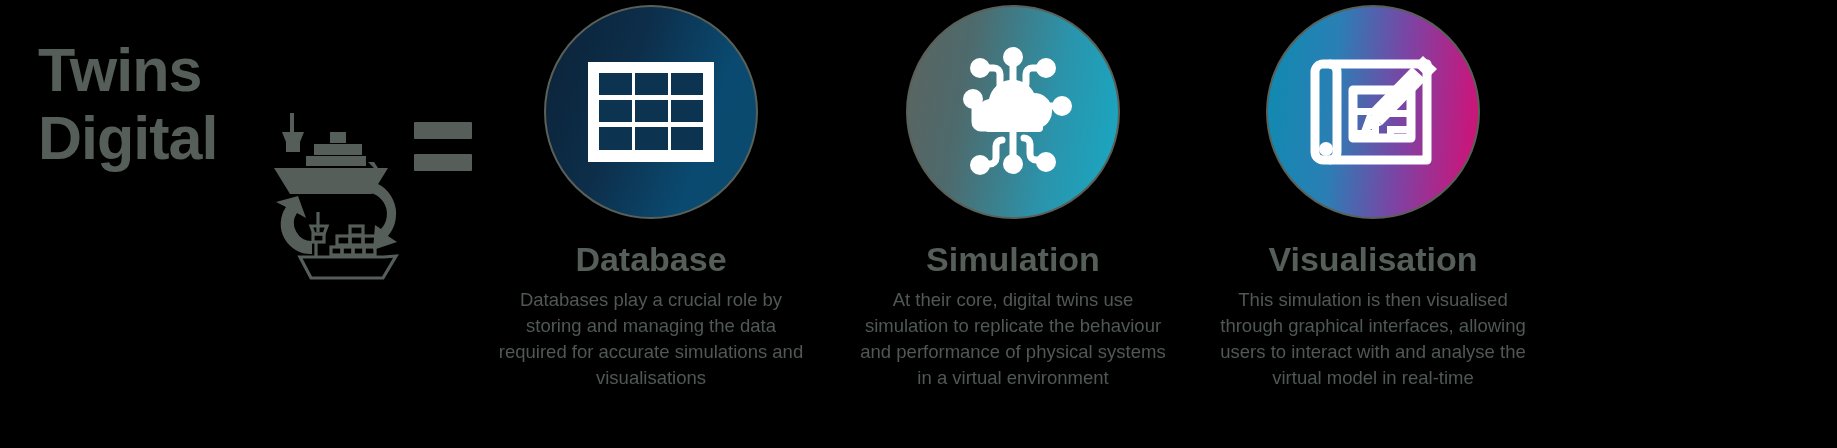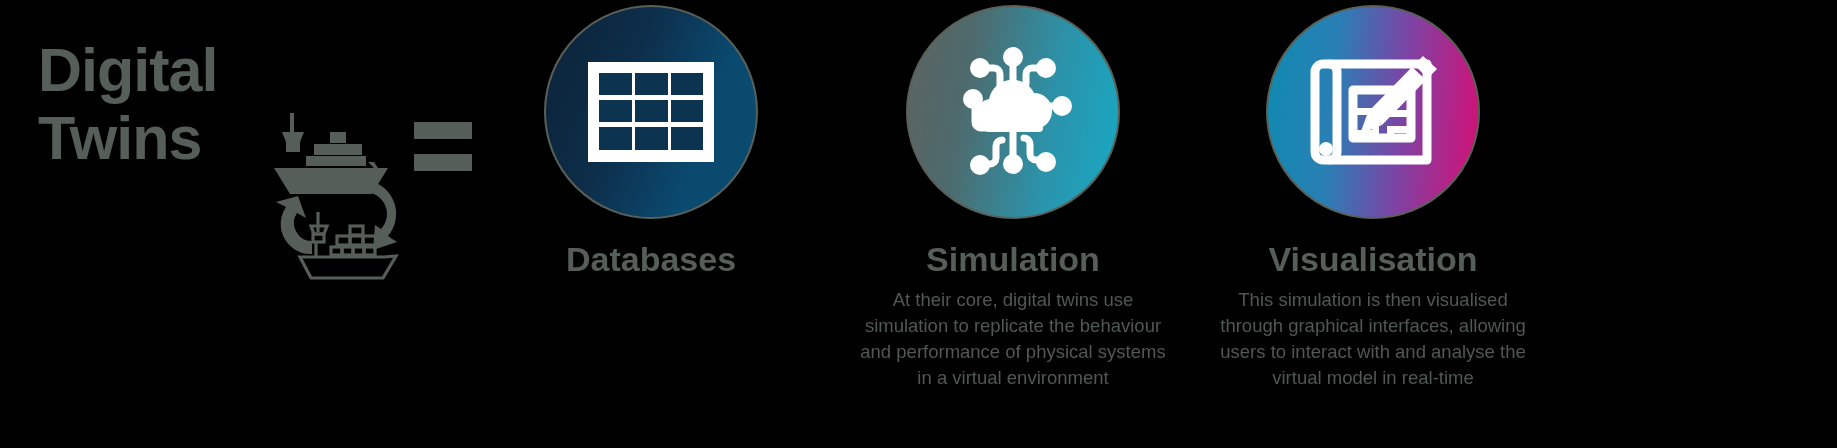--- a/index.html
+++ b/index.html
@@ -146,22 +146,22 @@
     height: 30px;
     background: #000000;
   }
 </style>
 </head>
 <body>
 
 <div class="stage">
 
   <div class="title-block">
+    <span class="title-line">Twins</span>
     <span class="title-line">Digital</span>
-    <span class="title-line">Twins</span>
   </div>
 
   <div class="ship-icon">
     <svg width="170" height="178" viewBox="0 0 170 178" xmlns="http://www.w3.org/2000/svg">
       <g fill="#555e59">
 
         <rect x="44" y="5" width="4" height="26"></rect>
         <path d="M36 24 h22 l-4 10 h-14 z"></path>
         <rect x="40" y="34" width="14" height="10"></rect>
 
@@ -229,21 +229,22 @@
               <rect x="47" y="38" width="33" height="22"></rect>
               <rect x="83" y="38" width="32" height="22"></rect>
               <rect x="11" y="65" width="33" height="23"></rect>
               <rect x="47" y="65" width="33" height="23"></rect>
               <rect x="83" y="65" width="32" height="23"></rect>
             </g>
           </svg>
         </span>
       </div>
     </div>
-    <div class="col-title">Databases</div>
+    <div class="col-title">Database</div>
+    <div class="col-body">Databases play a crucial role by storing and managing the data required for accurate simulations and visualisations</div>
   </div>
 
   <div class="column col-visualisation">
     <div class="circle-wrap">
       <div class="circle vis">
         <span>
           <svg width="136" height="124" viewBox="0 0 136 124" xmlns="http://www.w3.org/2000/svg">
             <g fill="none" stroke="#ffffff" stroke-width="9" stroke-linejoin="round">
 
               <path d="M18 14 h6 a8 8 0 0 1 8 8 v80 a8 8 0 0 1 -8 8 h-6 a8 8 0 0 1 -8 -8 v-80 a8 8 0 0 1 8 -8 z"></path>

